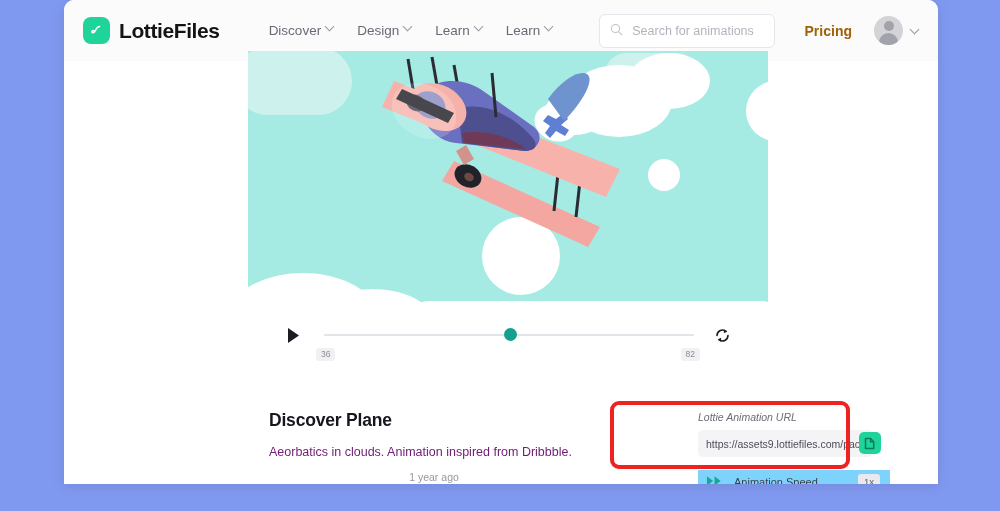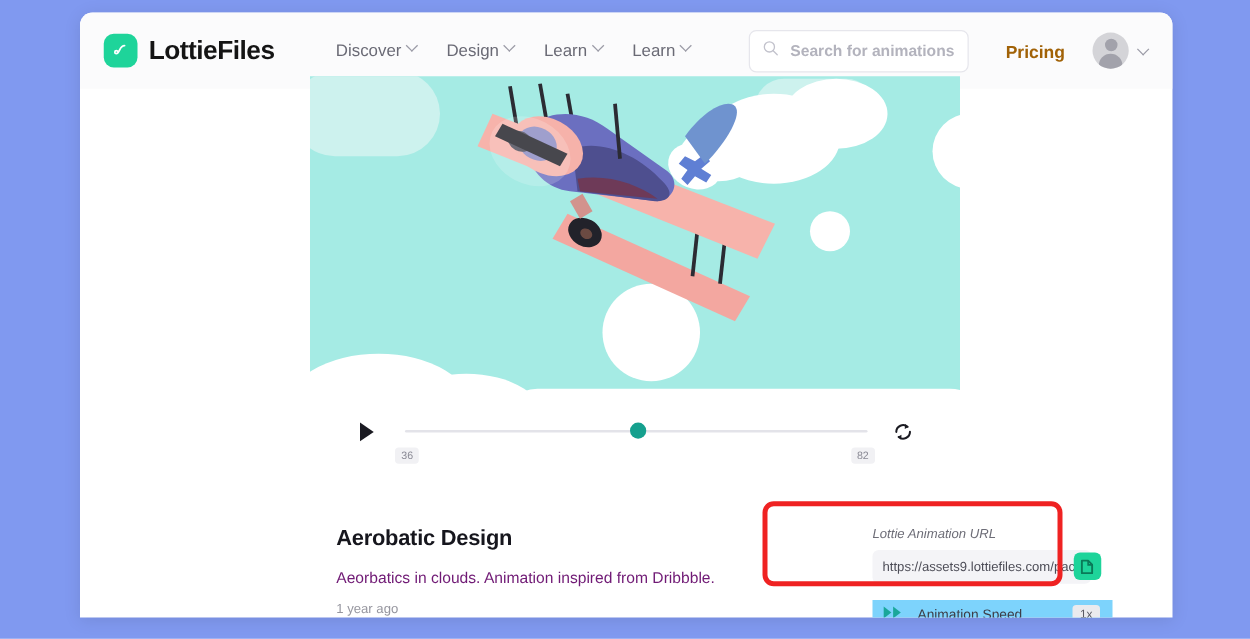--- a/index.html
+++ b/index.html
@@ -6,21 +6,21 @@
   html, body {
     width: 1000px; height: 511px;
     overflow: hidden;
     font-family: "Liberation Sans", sans-serif;
   }
   body { background: #8099f0; position: relative; }
 
   
   #app-card {
     position: absolute;
-    left: 64px; top: 10px;
+    left: 64px; top: 0;
     width: 874px; height: 484px;
     background: #ffffff;
     border-radius: 10px 10px 0 0;
     overflow: hidden;
     box-shadow: 0 2px 14px rgba(0,0,0,.10);
   }
 
   
   #site-header {
     position: relative;
@@ -62,21 +62,21 @@
     width: 279px; height: 34px;
     background: #fff;
     border: 1px solid #e6e6ec;
     border-radius: 6px;
     display: flex; align-items: center;
     padding: 0 10px; gap: 9px;
   }
   #search-input {
     border: none; outline: none; background: transparent;
     font-family: "Liberation Sans", sans-serif;
-    font-size: 12.5px; color: #000000; width: 100%; font-weight: bold;
+    font-size: 12.5px; color: #000000; width: 100%;
   }
   #search-input::placeholder { color: #b3b3bd; }
 
   #pricing-link {
     margin-left: 30px;
     font-size: 14px; color: #a16207; font-weight: 600; cursor: pointer;
   }
   #account-area { margin-left: 22px; display: flex; align-items: center; gap: 8px; }
   #avatar {
     width: 29px; height: 29px; border-radius: 50%;
@@ -134,21 +134,21 @@
     font-size: 8.5px; border-radius: 3px;
     padding: 2px 5px; line-height: 1;
   }
   #frame-start { left: -8px; }
   #frame-end { right: -6px; }
 
   
   #asset-details { position: absolute; left: 205px; top: 410px; width: 330px; }
   #asset-title { font-size: 17.5px; font-weight: 700; color: #16161d; letter-spacing: -.2px; }
   #asset-description { margin-top: 14px; font-size: 12.5px; color: #701a75; }
-  #asset-age { margin-top: 12px; font-size: 10.5px; color: #96969f; }
+  #asset-age { margin-top: 12px; font-size: 10.5px; color: #96969f; text-align: center; }
 
   
   #url-highlight {
     position: absolute;
     left: 610px; top: 401px;
     width: 240px; height: 68px;
     border: 4px solid #ef2222;
     border-radius: 9px;
     pointer-events: none;
   }
@@ -320,21 +320,21 @@
       <svg width="17" height="17" viewBox="0 0 18 18" aria-hidden="true">
         <path d="M3.2 9a5.8 5.8 0 0 1 9.6-4.3" fill="none" stroke="#1b1b22" stroke-width="1.7" stroke-linecap="round"></path>
         <path d="M14.8 9a5.8 5.8 0 0 1-9.6 4.3" fill="none" stroke="#1b1b22" stroke-width="1.7" stroke-linecap="round"></path>
         <path d="M10.6 2.4 L13.4 4.9 L10.4 6.6 Z" fill="#1b1b22"></path>
         <path d="M7.4 15.6 L4.6 13.1 L7.6 11.4 Z" fill="#1b1b22"></path>
       </svg>
     </div>
   </div>
 
   <div id="asset-details">
-    <div id="asset-title">Aerobatic Design</div>
+    <div id="asset-title">Discover Plane</div>
     <div id="asset-description">Aeorbatics in clouds. Animation inspired from Dribbble.</div>
     <div id="asset-age">1 year ago</div>
   </div>
 
   <div id="url-panel">
     <div id="url-label">Lottie Animation URL</div>
     <div id="url-field">
       <span id="url-value">https://assets9.lottiefiles.com/pacl</span>
       <div id="copy-button">
         <svg width="12" height="13" viewBox="0 0 12 13" aria-hidden="true">

